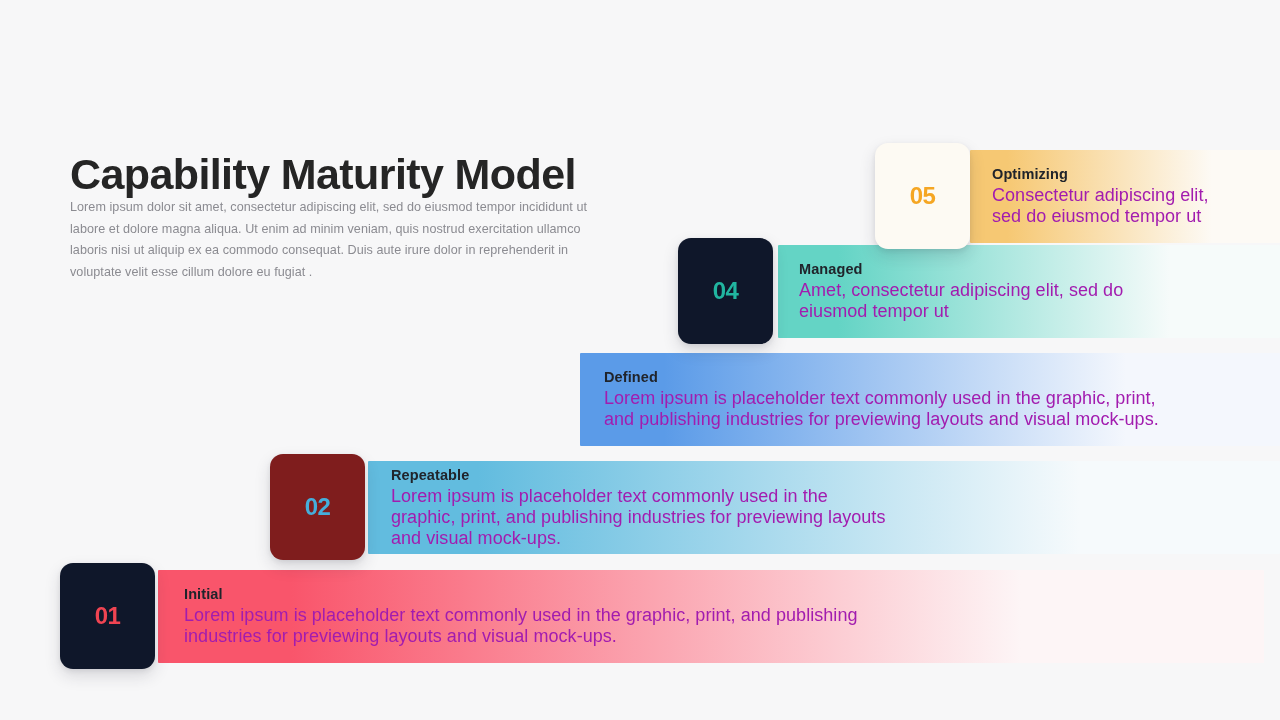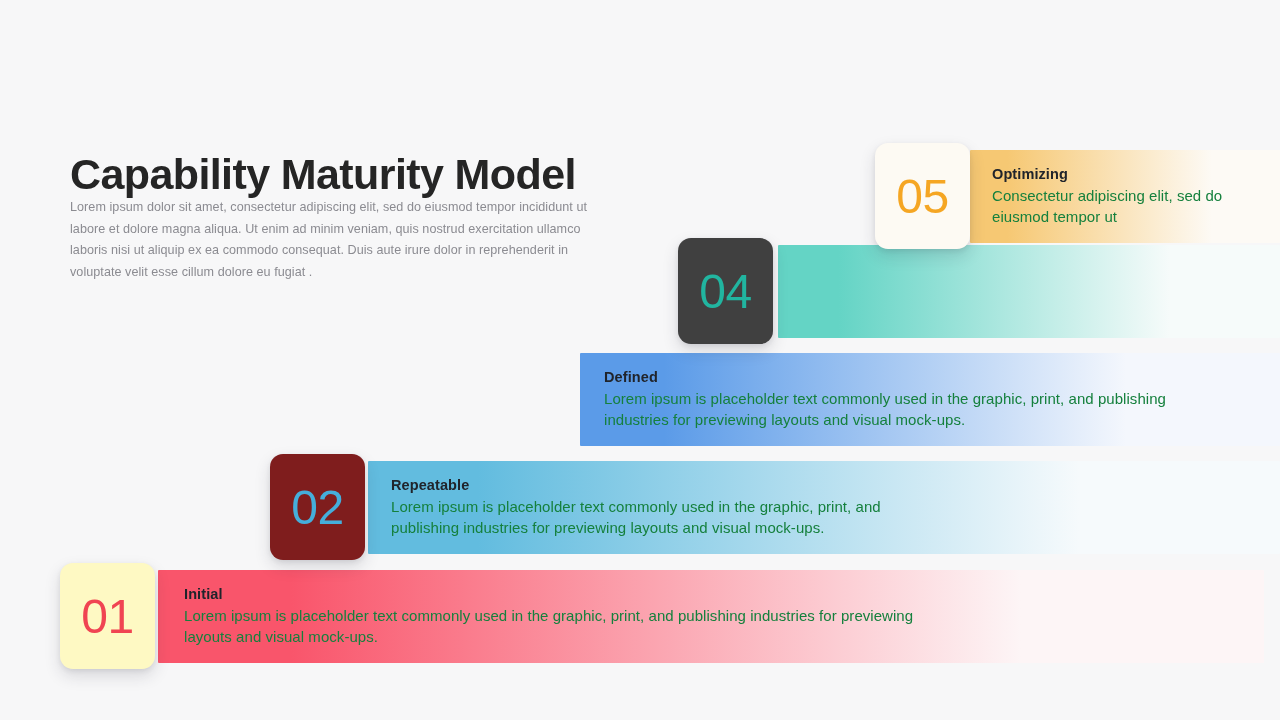--- a/index.html
+++ b/index.html
@@ -31,33 +31,33 @@
   }
   .bar-text {
     position:absolute; top:0; bottom:0;
     display:flex; flex-direction:column; justify-content:center;
   }
   .bar-title {
     font-size:14.5px; font-weight:bold; color:#20242b;
     letter-spacing:0.1px; margin-bottom:3px;
   }
   .bar-desc {
-    font-size:15px; line-height:21px; color:#15803d;
+    font-size:18px; line-height:21px; color:#a21caf;
     letter-spacing:0.05px;
   }
 
   .num-card {
     position:absolute; width:95px; height:106px;
     border-radius:13px;
     display:flex; align-items:center; justify-content:center;
     box-shadow:0 7px 16px rgba(40,40,60,0.15), 0 2px 5px rgba(40,40,60,0.09);
     z-index:5;
   }
   .num-card span {
-    font-size:48px; font-weight:normal; letter-spacing:-0.5px;text-align:right;
+    font-size:24px; font-weight:bold; letter-spacing:-0.5px;text-align:right;
   }
 
   
   #row-05 { left:970px; right:0; top:150px; }
   #row-04 { left:778px; right:0; top:245px; }
   #row-03 { left:580px; right:0; top:353px; }
   #row-02 { left:368px; right:0; top:461px;padding-left:48px; }
   #row-01 { left:158px; right:16px; top:570px; }
 
   #card-05 { left:-95px; top:-7px; }
@@ -88,21 +88,25 @@
       <div class="bar-title">Optimizing</div>
       <div class="bar-desc">Consectetur adipiscing elit, sed do eiusmod tempor ut</div>
     </div>
     <div class="num-card" id="card-05" style="background: rgb(253, 250, 243);">
       <span style="color: rgb(245, 166, 35);">05</span>
     </div>
   </div>
 
   <div class="row" id="row-04">
     <div class="bar" style="background: linear-gradient(90deg, rgb(100, 212, 197) 0%, rgb(100, 212, 197) 12%, rgb(246, 251, 250) 78%, rgb(246, 251, 250) 100%);"></div>
-    <div class="num-card" id="card-04" style="background: #404040;">
+    <div class="bar-text" id="txt-04" style="width: 360px;">
+      <div class="bar-title">Managed</div>
+      <div class="bar-desc">Amet, consectetur adipiscing elit, sed do eiusmod tempor ut</div>
+    </div>
+    <div class="num-card" id="card-04" style="background: #0f172a;">
       <span style="color: rgb(33, 181, 160);">04</span>
     </div>
   </div>
 
   <div class="row" id="row-03">
     <div class="bar" style="background: linear-gradient(90deg, rgb(91, 155, 232) 0%, rgb(91, 155, 232) 12%, rgb(244, 247, 253) 78%, rgb(244, 247, 253) 100%);"></div>
     <div class="bar-text" id="txt-03" style="width: 580px;">
       <div class="bar-title">Defined</div>
       <div class="bar-desc">Lorem ipsum is placeholder text commonly used in the graphic, print, and publishing industries for previewing layouts and visual mock-ups.</div>
     </div>
@@ -118,18 +122,18 @@
       <span style="color: rgb(69, 174, 219);">02</span>
     </div>
   </div>
 
   <div class="row" id="row-01">
     <div class="bar" style="background: linear-gradient(90deg, rgb(249, 85, 107) 0%, rgb(249, 85, 107) 12%, rgb(253, 245, 246) 78%, rgb(253, 245, 246) 100%);"></div>
     <div class="bar-text" id="txt-01" style="width: 740px;">
       <div class="bar-title">Initial</div>
       <div class="bar-desc">Lorem ipsum is placeholder text commonly used in the graphic, print, and publishing industries for previewing layouts and visual mock-ups.</div>
     </div>
-    <div class="num-card" id="card-01" style="background: #fef9c3;">
+    <div class="num-card" id="card-01" style="background: #0f172a;">
       <span style="color: rgb(240, 68, 82);">01</span>
     </div>
   </div>
 
 </div>
 
 </body></html>

